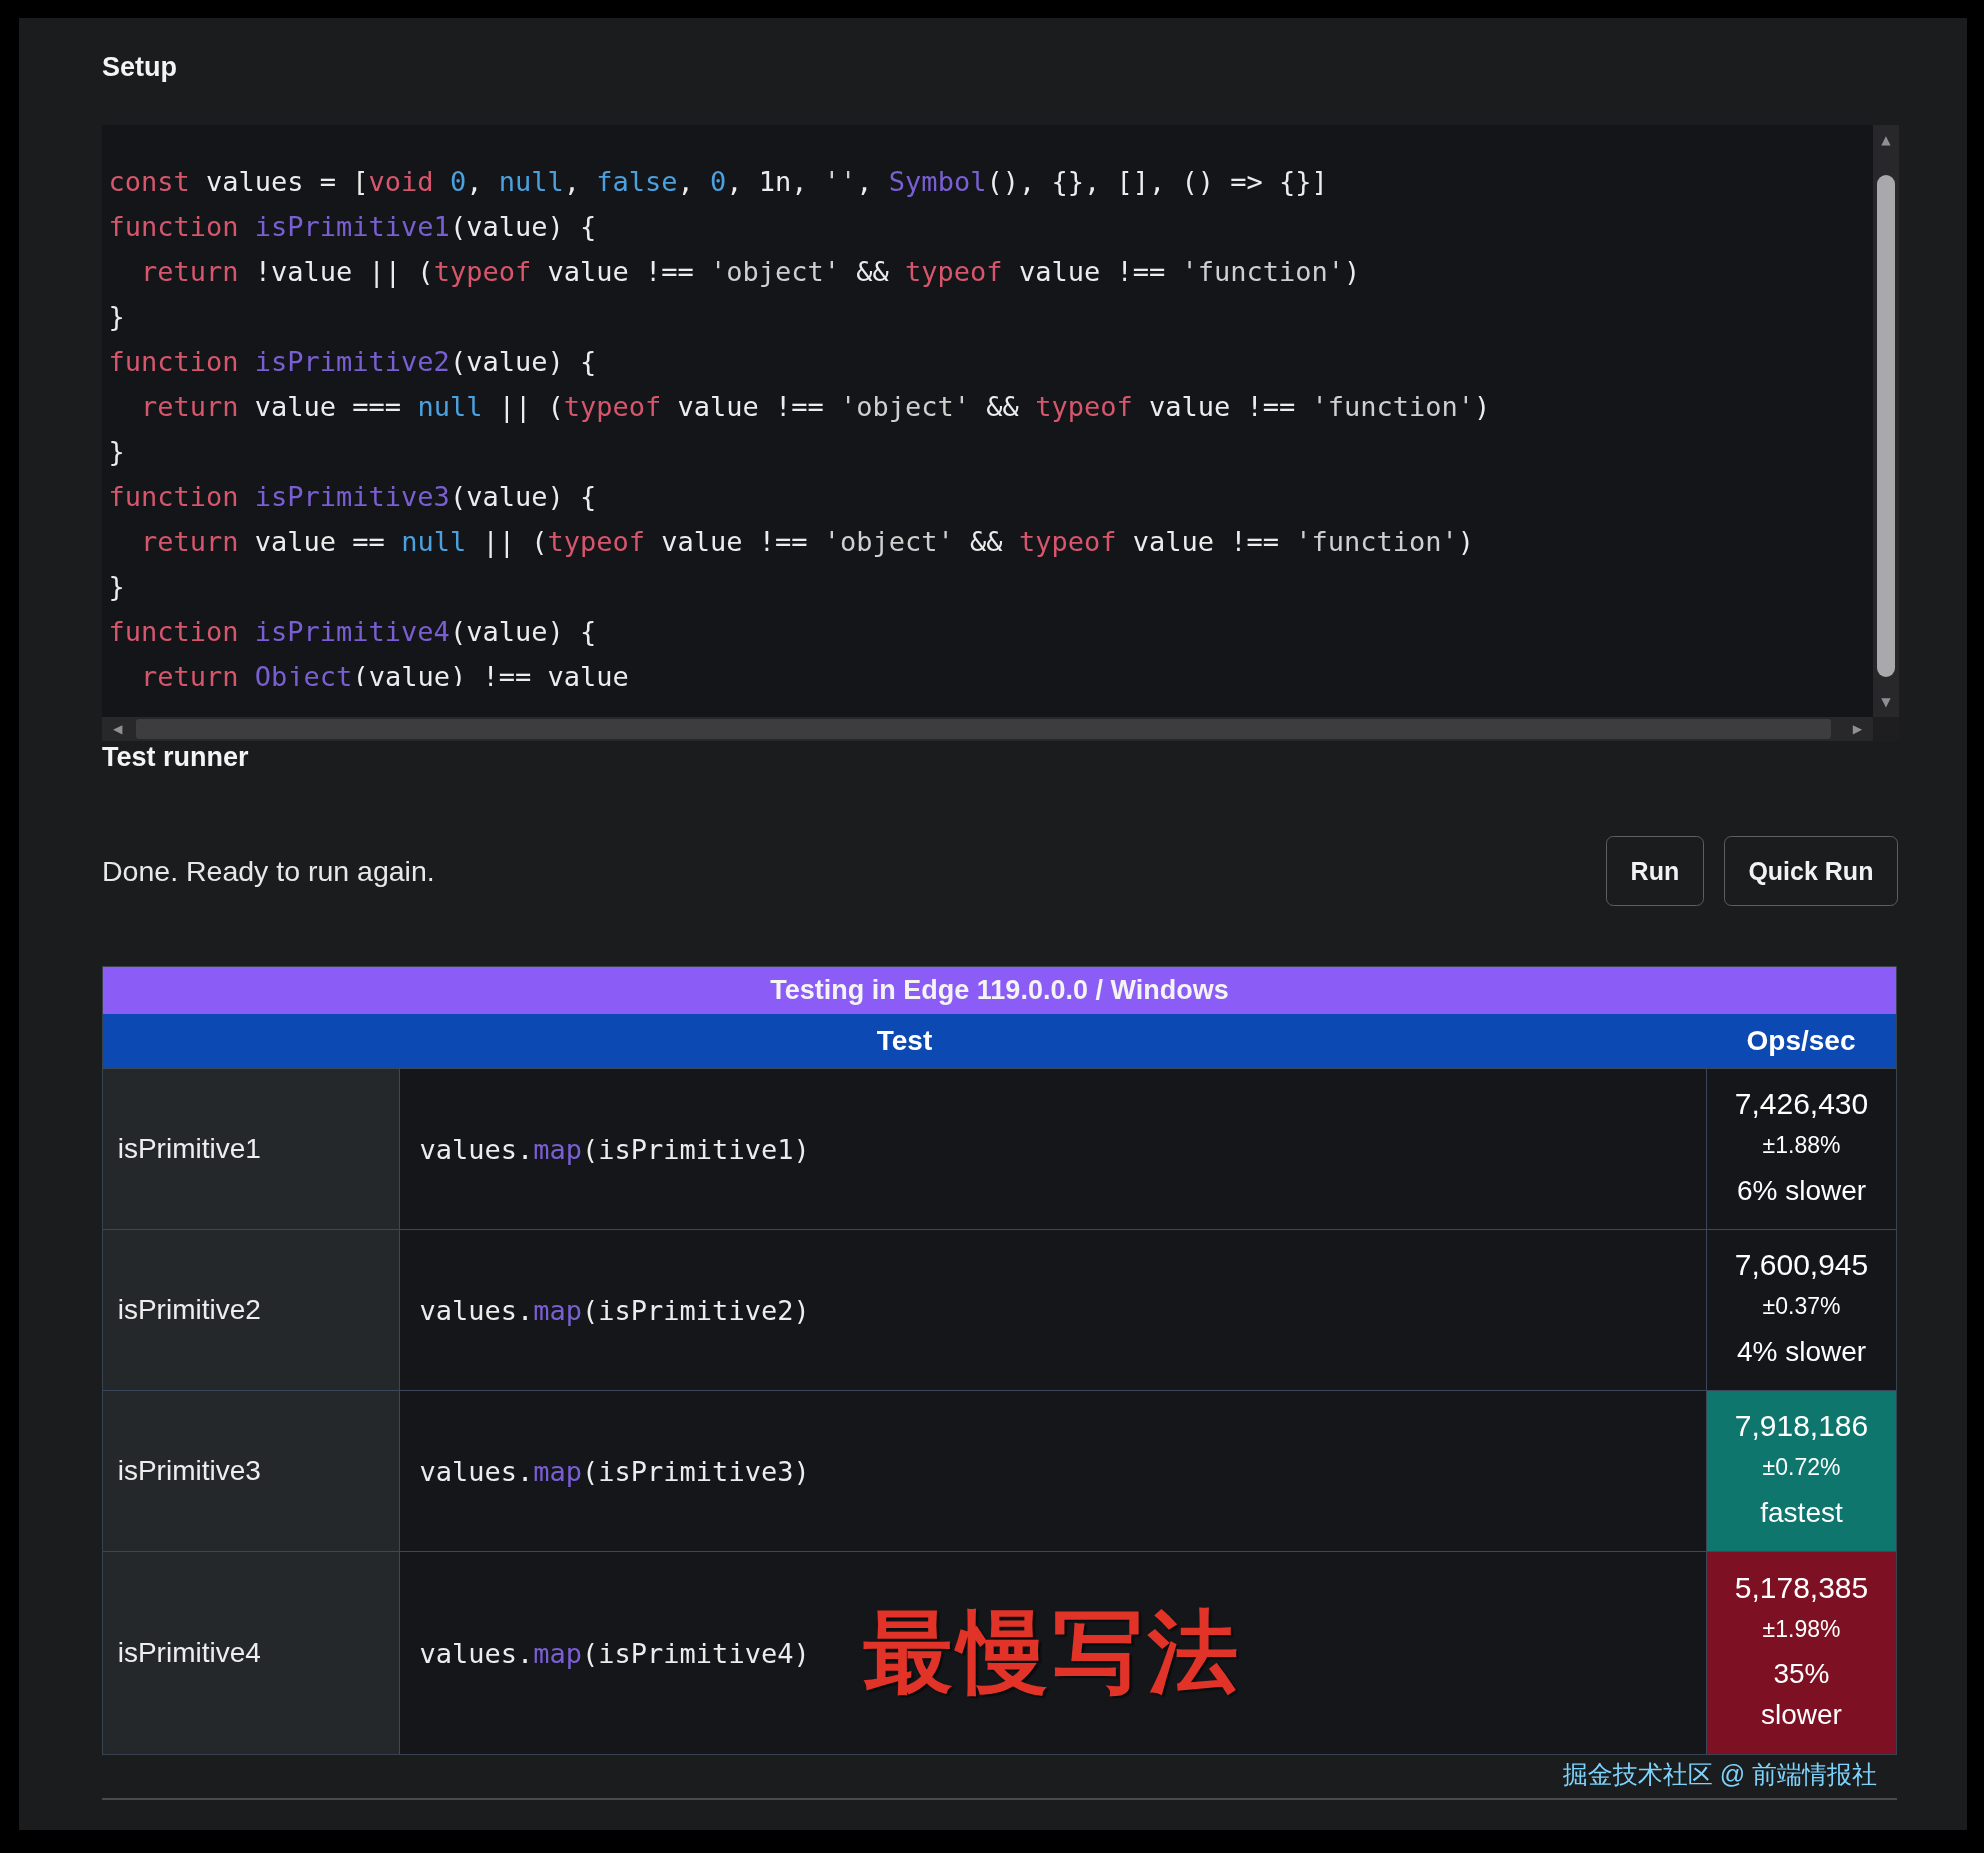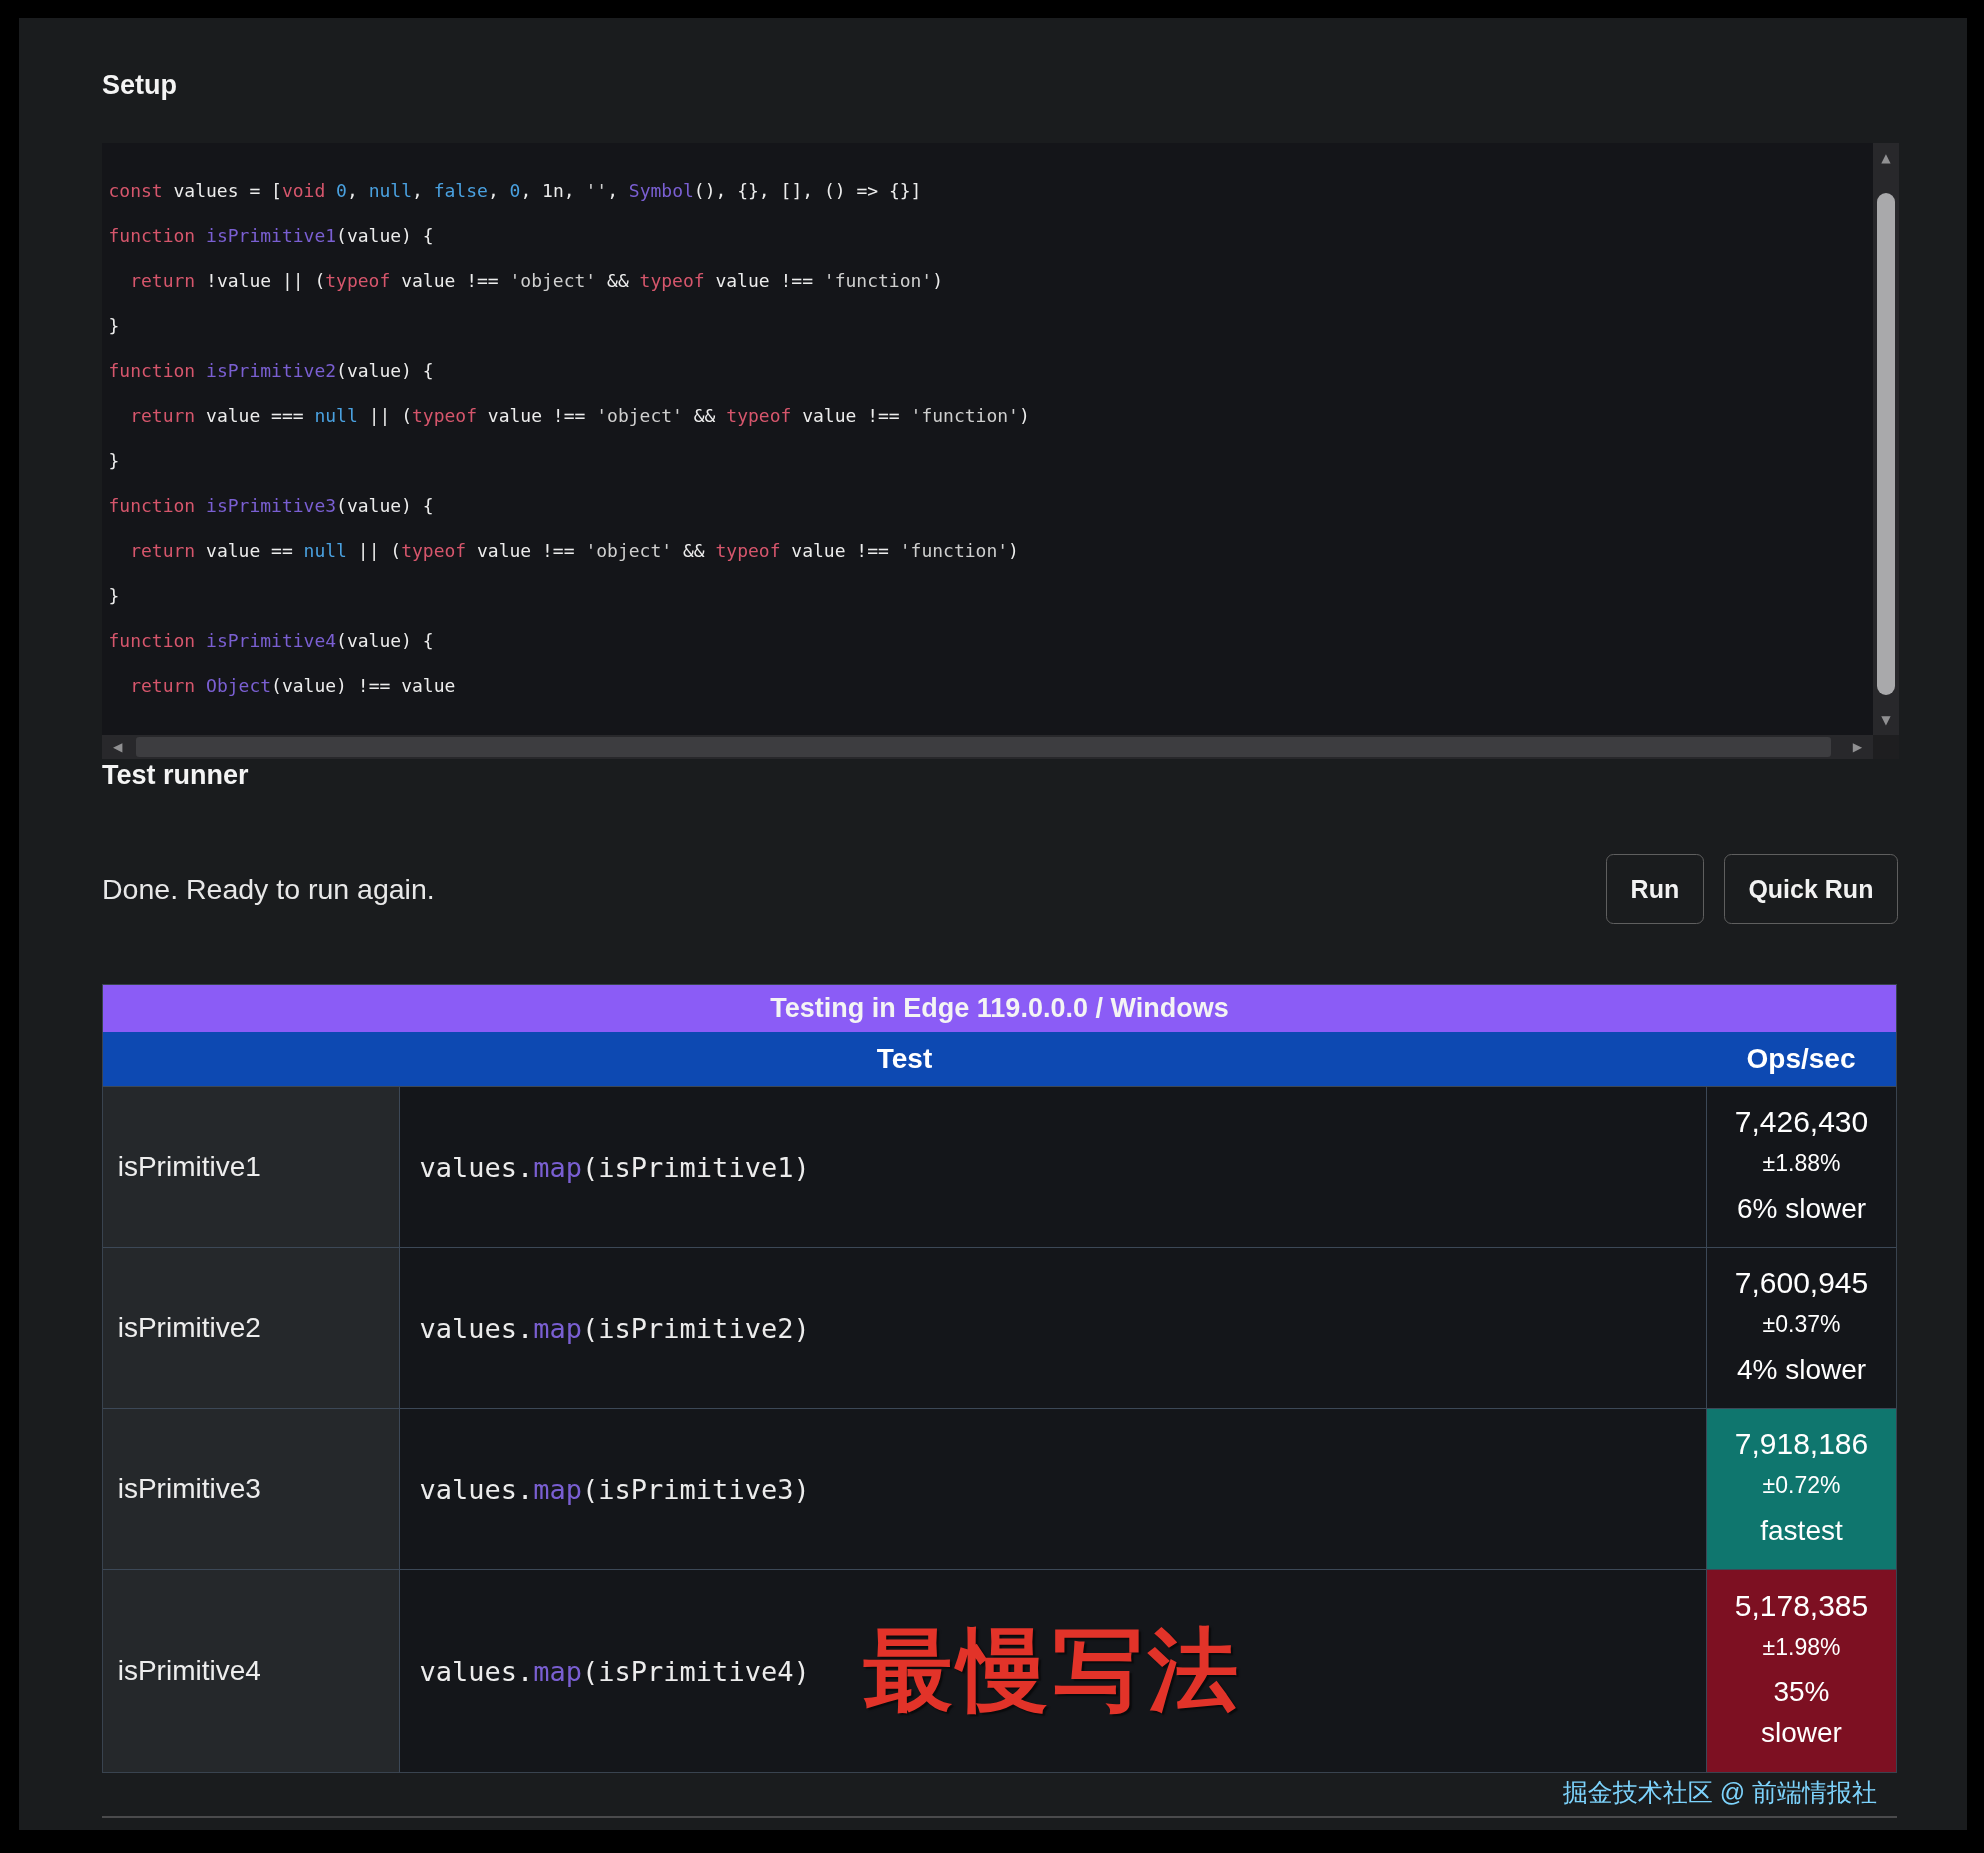--- a/index.html
+++ b/index.html
@@ -1,26 +1,26 @@
 <!DOCTYPE html>
 <html style="font-size:13px"><head>
 <meta charset="utf-8">
 <style>
   html,body{margin:0;padding:0;background:#000;}
   body{width:1984px;height:1853px;position:relative;font-family:"Liberation Sans",sans-serif;color:#ececec;overflow:hidden;}
 
   .panel{position:absolute;left:19px;top:18px;width:1948px;height:1812px;background:#1a1c1e;}
 
   h2.sec{margin:0 0 0 83px;font-size:27px;line-height:33px;font-weight:700;color:#f4f4f4;}
-  h2.sec.first{padding-top:51px;}
+  h2.sec.first{padding-top:33px;}
 
   
   .codebox{position:relative;margin:41px 0 0 83px;width:1797px;height:616px;background:#141519;}
   .code-pre{position:absolute;left:6.5px;top:6.5px;right:33px;bottom:28px;overflow:hidden;
-    font-family:"DejaVu Sans Mono",monospace;font-size:18px;line-height:45px;white-space:pre;}
+    font-family:"DejaVu Sans Mono",monospace;font-size:27px;line-height:45px;white-space:pre;}
   .code-line{height:45px;}
   .tok-kw{color:#d6566c;}
   .tok-num{color:#4aa1e0;}
   .tok-fn{color:#7a5fd2;}
   .tok-str{color:#cfcfcf;}
   .tok-pl{color:#ececec;}
 
   .vscroll{position:absolute;top:0;right:0;bottom:24.4px;width:26px;background:#28282b;}
   .vthumb{position:absolute;left:4.1px;top:50px;width:18px;height:502px;background:#a9a9ab;border-radius:9px;}
   .varrow{position:absolute;left:0;width:26px;height:26px;display:flex;align-items:center;justify-content:center;

